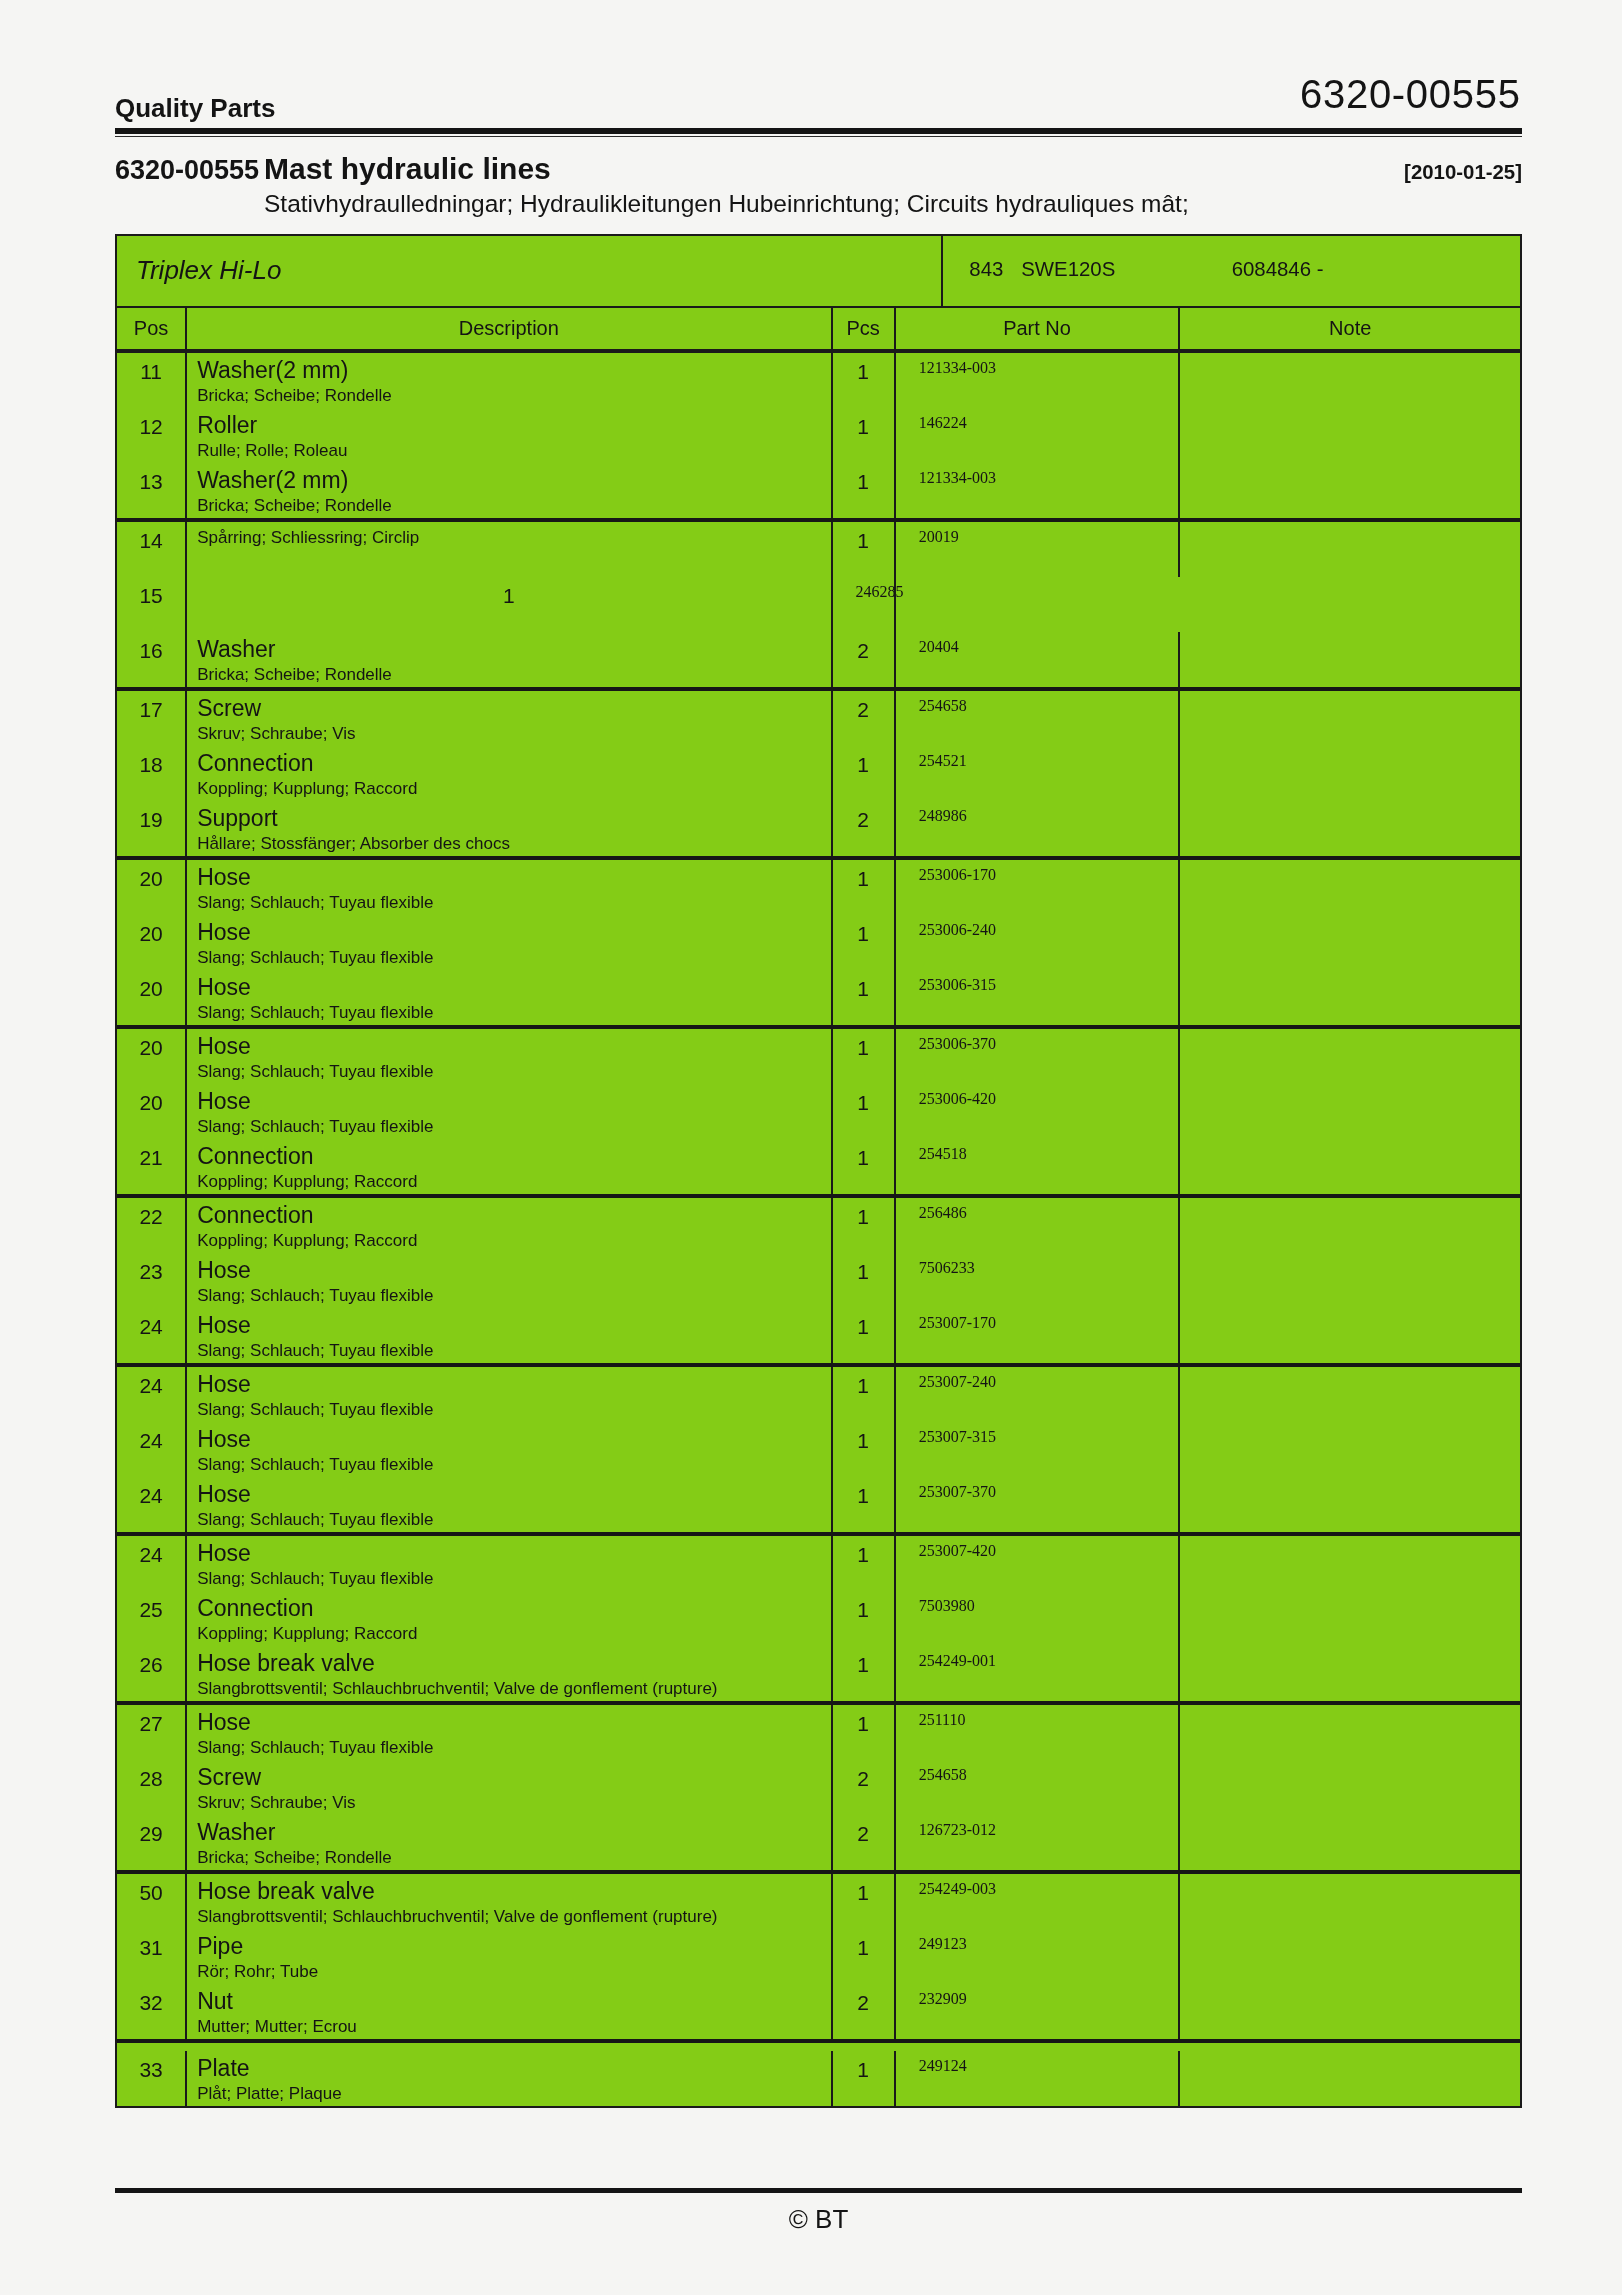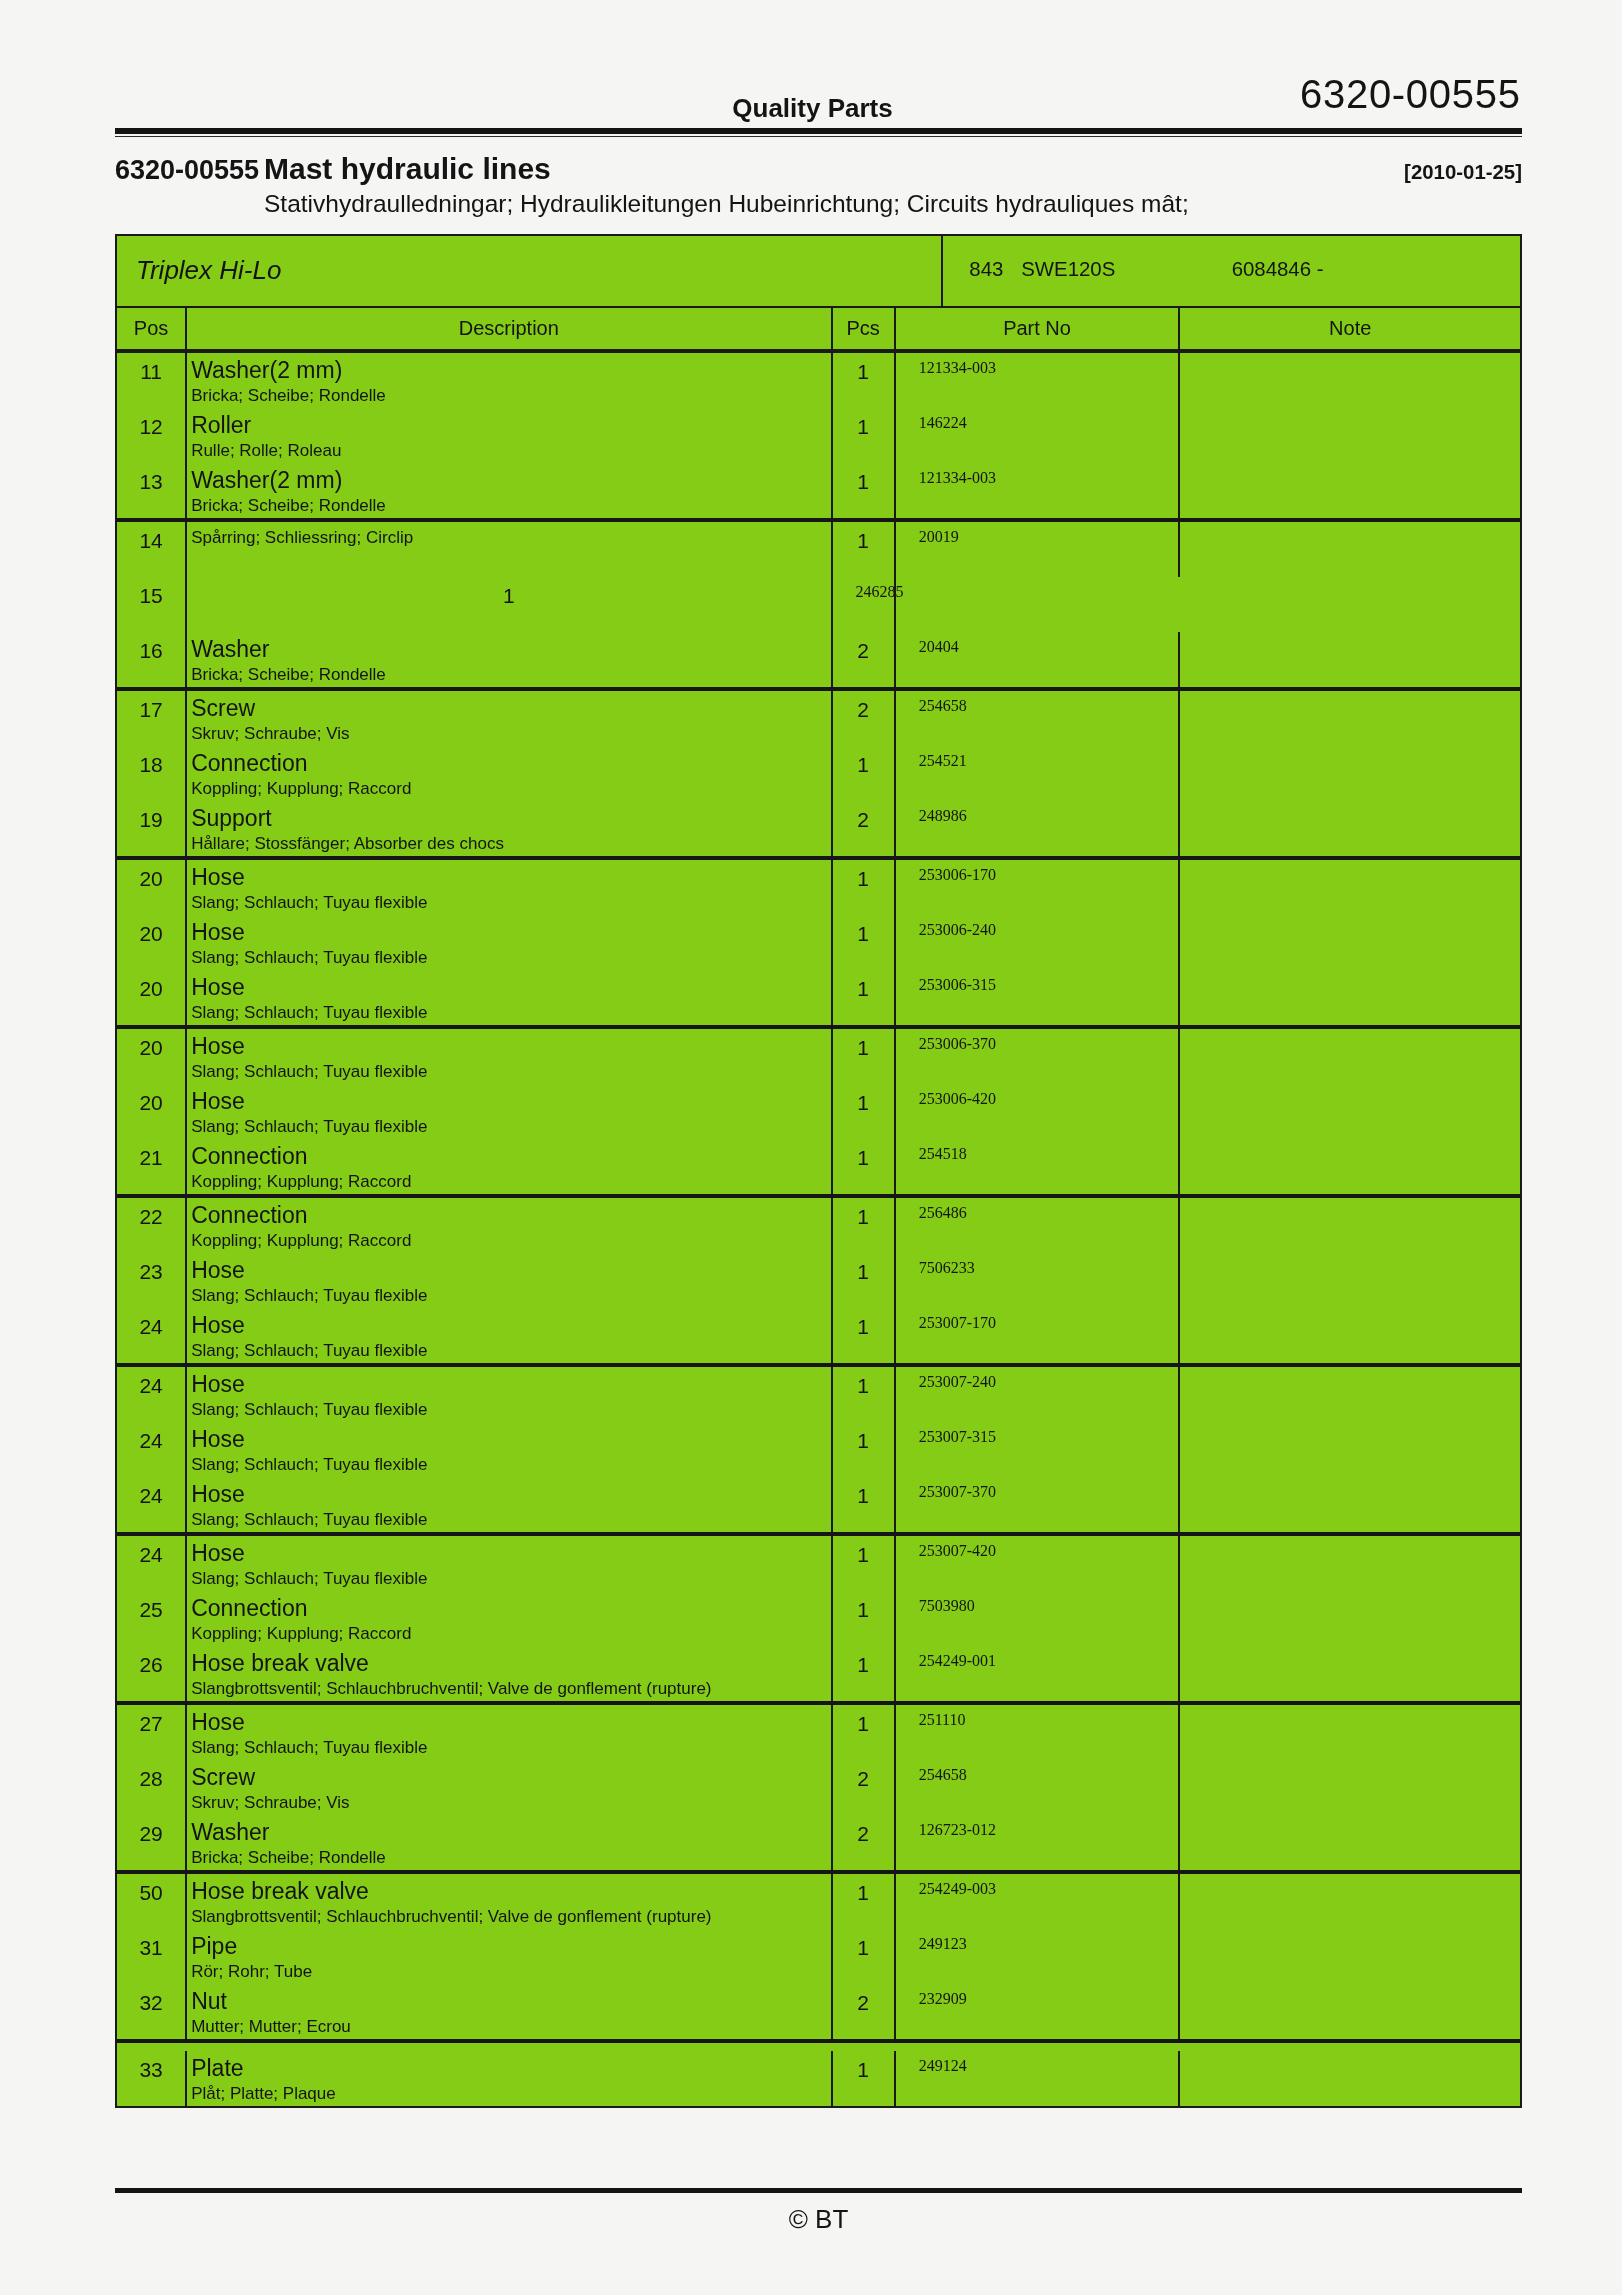--- a/index.html
+++ b/index.html
@@ -14,21 +14,21 @@
   }
   .content { position:absolute; left:115px; top:0; width:1407px; }
 
   
   .top-header { position:relative; height:128px; }
   .doc-no-big {
     position:absolute; right:1.4px; bottom:11px;
     font-size:40px; letter-spacing:0.7px; font-weight:400;
   }
   .brand {
-    position:absolute; left:0; right:12px; bottom:4.1px; text-align:center;
+    position:absolute; left:0; right:12px; bottom:4.1px; text-align:left;
     font-size:26px; font-weight:700;
   }
   .top-rule { height:5.5px; background:#141414; }
   .top-rule-thin { height:1.4px; background:#2b2b2b; margin-top:2px; }
 
   
   .title-row { margin-top:15px; height:34px; display:flex; align-items:baseline; }
   .t-doc  { font-size:27px; font-weight:700; width:149px; flex:0 0 auto; }
   .t-name { font-size:30px; font-weight:700; }
   .t-date { font-size:20.4px; font-weight:700; margin-left:auto; }
@@ -55,21 +55,21 @@
   }
   .colheader-row .hc:last-child { border-right:none; }
   .dbl-rule { height:3.4px; border-top:2px solid #1a1a1a; border-bottom:2px solid #1a1a1a; }
 
   .group { border-bottom:4.1px solid #161616; }
   .group:last-child { border-bottom:none;margin-top:8px; }
   .prow { height:55px; }
   .prow .c { border-right:2px solid #1a1a1a; padding-top:4.1px; }
   .prow .c:last-child { border-right:none; }
   .c-pos  { text-align:center; font-size:21px; padding-top:6.8px !important; }
-  .c-desc { padding-left:4px; }
+  .c-desc { padding-left:10px; }
   .desc-main { font-size:23px; line-height:27px; }
   .desc-sub  { font-size:17px; line-height:20px; margin-top:2px; }
   .c-pcs  { text-align:center; font-size:21px; padding-top:6.8px !important; }
   .c-part { padding-left:23px; font-size:16px; padding-top:6.1px !important;font-family:Liberation Serif, serif; }
   .c-note { font-size:20px; padding-left:13.6px; }
 
   
   .footer-rule { margin-top:80px; height:5.5px; background:#141414; }
   .copyright { margin-top:11px; text-align:center; font-size:26px; }
 </style>

